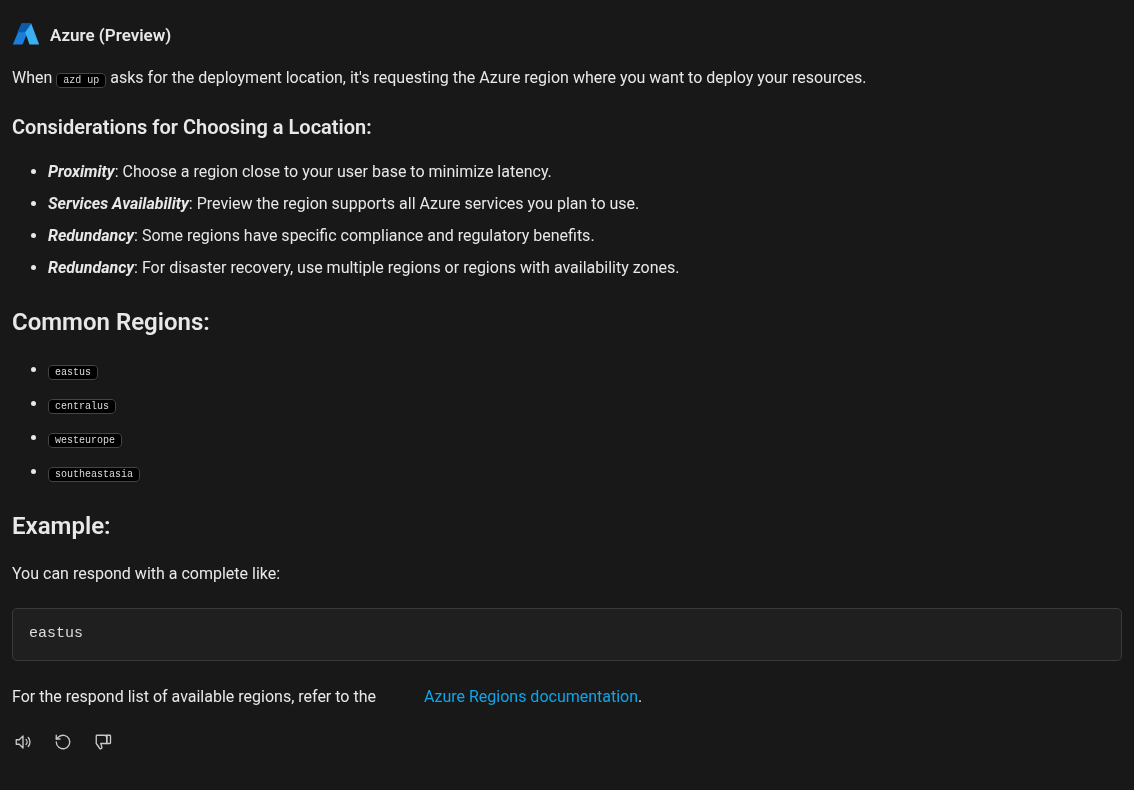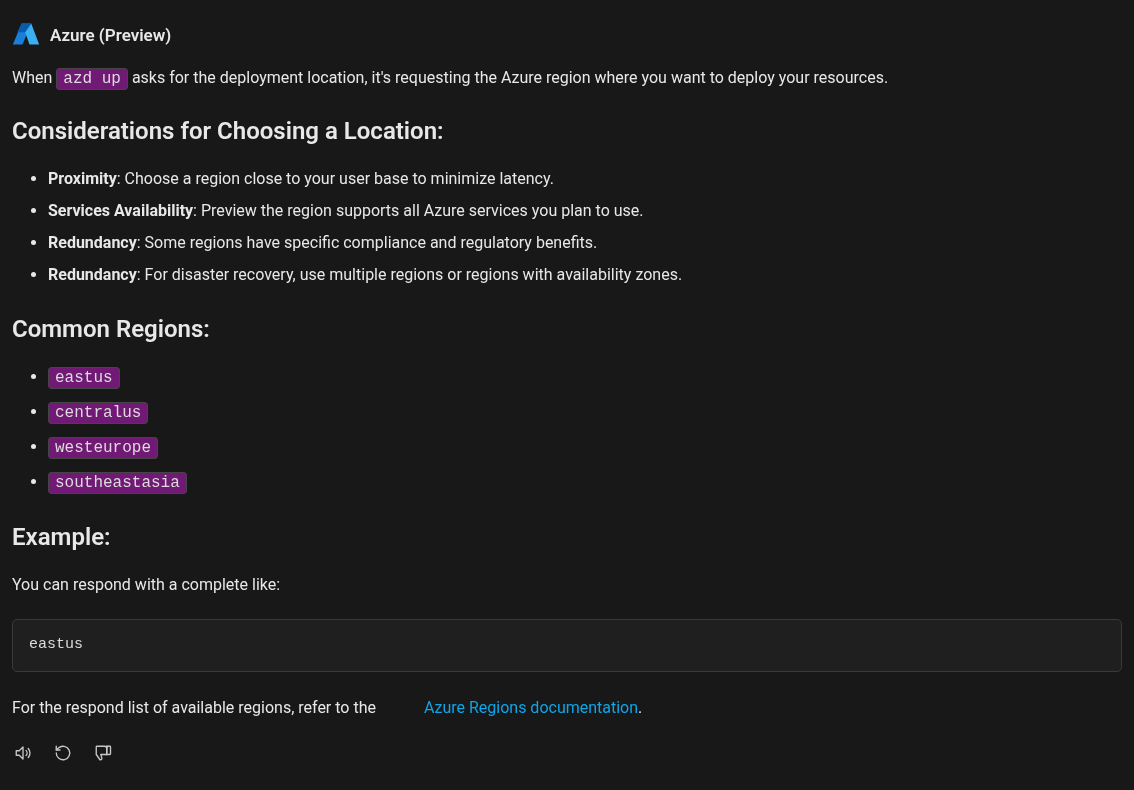--- a/index.html
+++ b/index.html
@@ -12,32 +12,32 @@
       padding: 20px 12px;
       width: 1134px;
       min-height: 790px;
     }
     .header-row { display: flex; align-items: flex-end; gap: 10px; margin-bottom: 18px; }
     .azure-icon { width: 28px; height: 28px; display: inline-block; }
     .header-title { font-weight: 600; font-size: 17px; }
     .intro-para { margin-bottom: 22px; }
     code.inline-code {
       font-family: "SFMono-Regular", Consolas, "Liberation Mono", Menlo, monospace;
-      background: #701a75;
+      background: #000000;
       border: 1px solid #454545;
       border-radius: 4px;
       padding: 1px 6px;
-      font-size: 16px;
+      font-size: 10px;
       color: #dcdcdc;
     }
-    h3.section-heading { font-size: 24px; font-weight: 600; margin-bottom: 18px; margin-top: 4px; }
+    h3.section-heading { font-size: 20px; font-weight: 600; margin-bottom: 18px; margin-top: 4px; }
     h3.section-heading.small { font-size: 24px; }
     ul.bullets { list-style: disc; padding-left: 36px; margin-bottom: 24px; }
     ul.bullets li { margin-bottom: 8px; font-size: 16px; }
-    ul.bullets li strong { font-weight: 700; }
+    ul.bullets li strong { font-weight: 700; font-style: italic; }
     ul.code-bullets { list-style: disc; padding-left: 36px; margin-bottom: 24px; }
     ul.code-bullets li { margin-bottom: 10px; }
     pre.code-block {
       background: #1f1f1f;
       border: 1px solid #3a3a3a;
       border-radius: 5px;
       padding: 14px 16px;
       font-family: "SFMono-Regular", Consolas, "Liberation Mono", Menlo, monospace;
       font-size: 15px;
       color: #dcdcdc;

